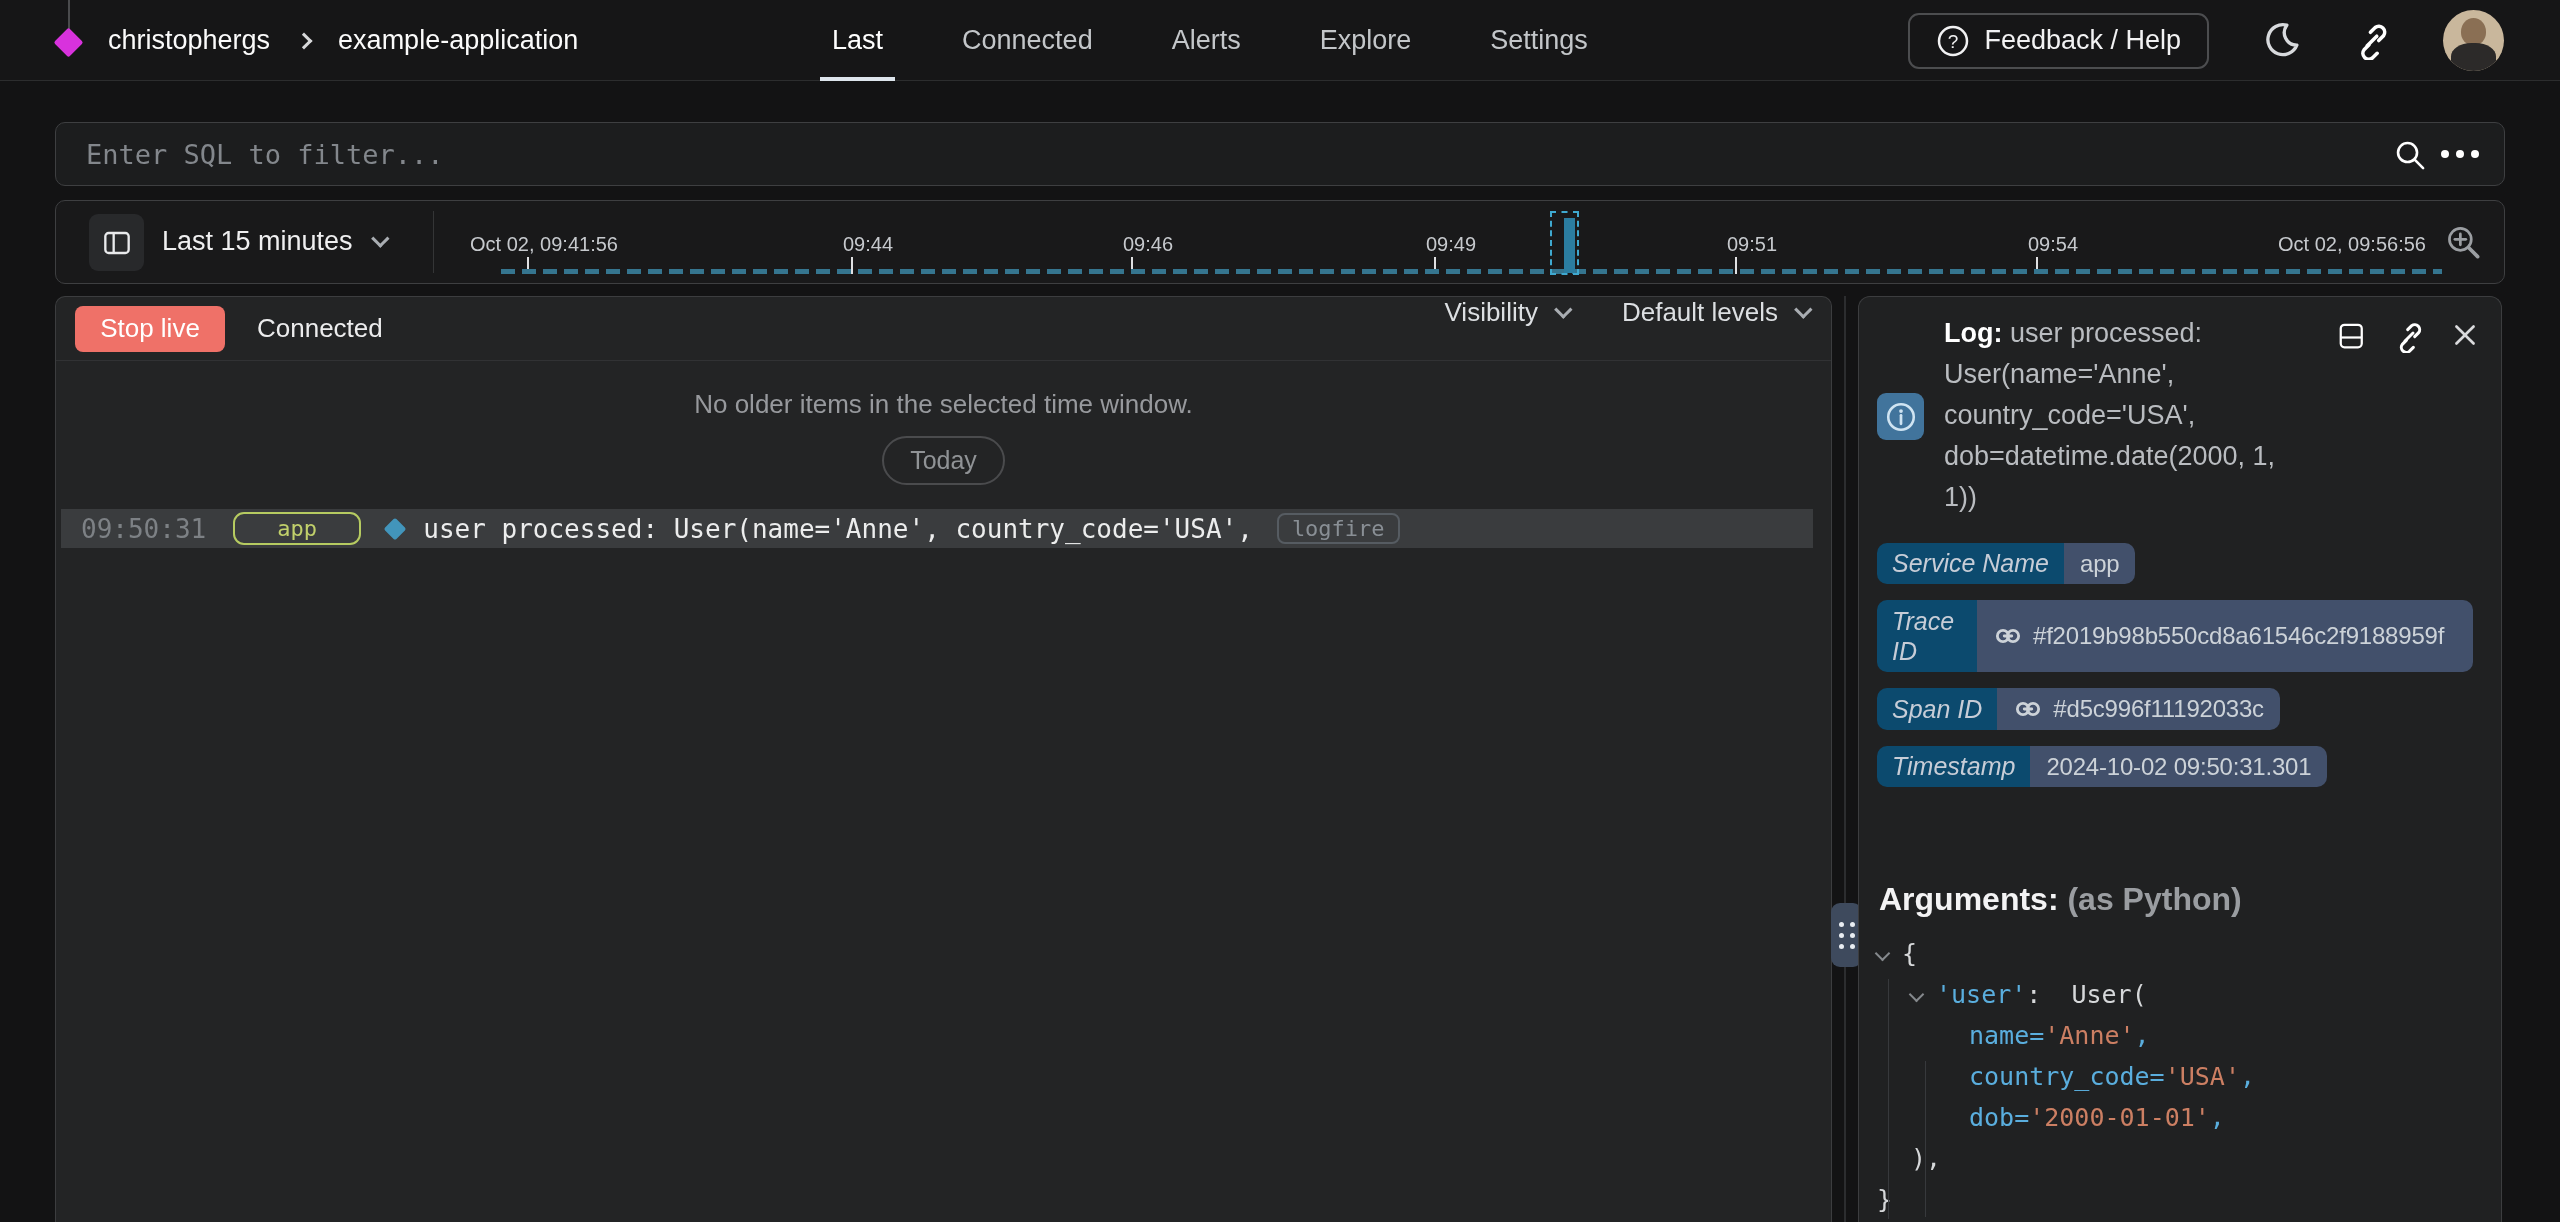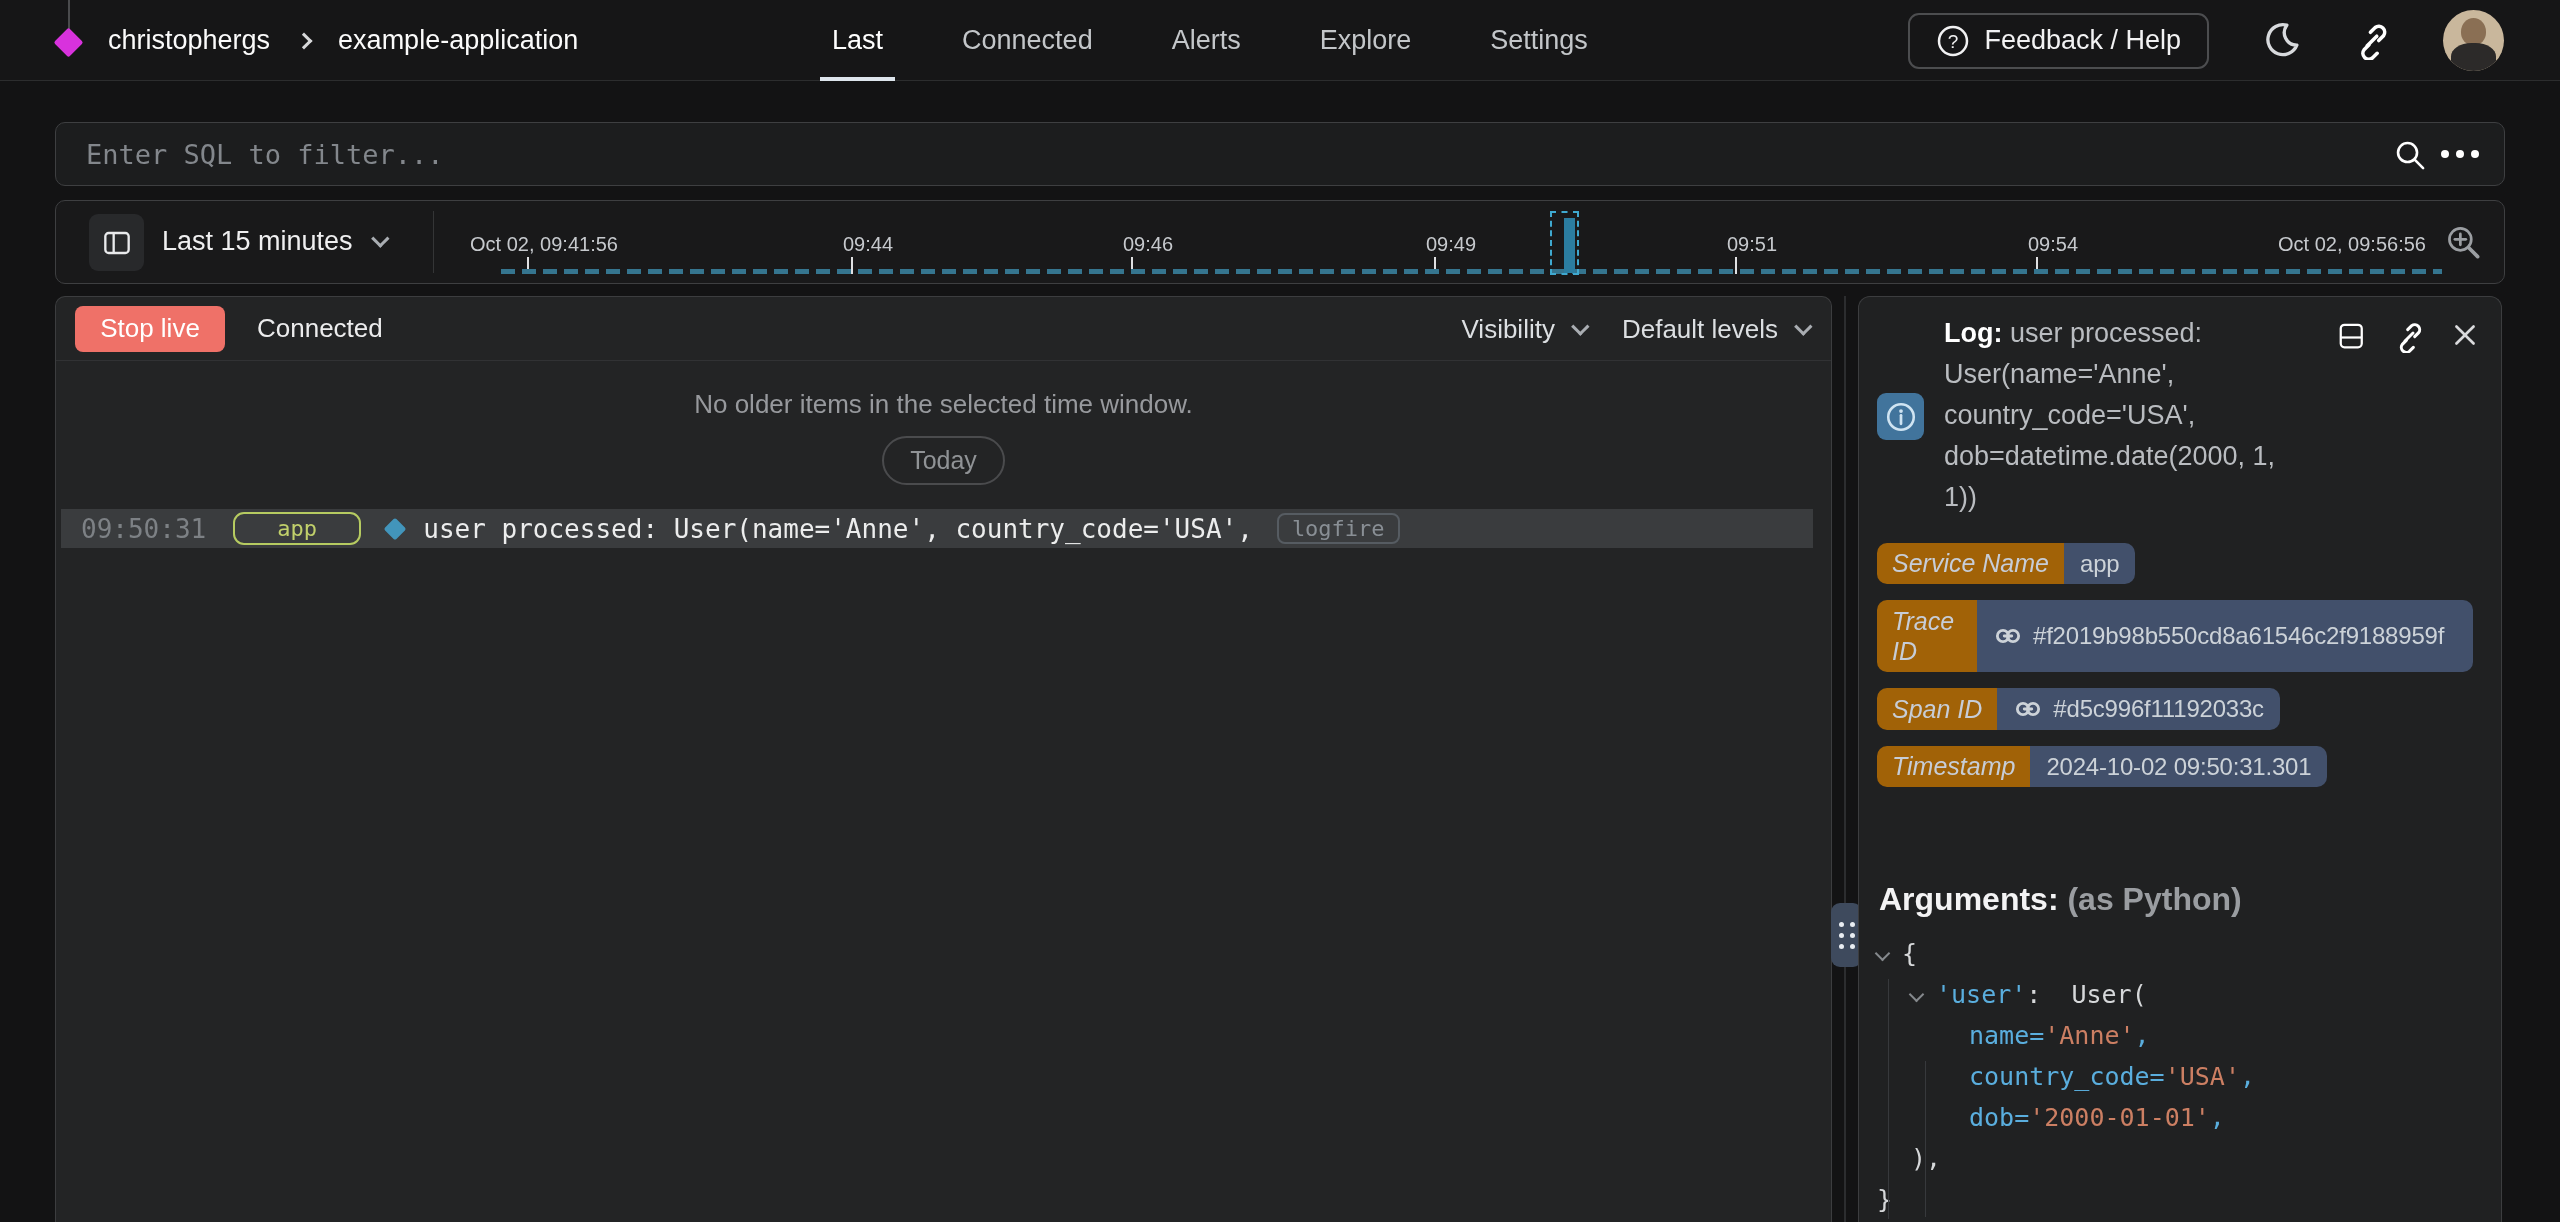--- a/index.html
+++ b/index.html
@@ -45,21 +45,21 @@
     background:repeating-linear-gradient(90deg,#35758f 0 14px,transparent 14px 21px); }
   .spike-outline { position:absolute; left:1494px; top:10px; width:29px; height:64px; border:2px dashed #3fa9d0; }
   .spike-fill { position:absolute; left:12px; top:5px; right:2px; bottom:0; background:#2b7da0; }
   .zoom-btn { position:absolute; right:20px; top:22px; background:none; border:none; cursor:pointer; }
 
   
   .mainpanel { position:absolute; left:55px; top:296px; width:1777px; height:926px; background:#232425; border:1px solid #3c3d3f; border-bottom:none; border-radius:10px 10px 0 0; }
   .live-header { position:relative; height:64px; border-bottom:1px solid #313234; display:flex; align-items:center; }
   .stop-live { margin-left:19px; width:150px; height:46px; background:#ef7168; color:#ffffff; font-size:26px; border:none; border-radius:8px; cursor:pointer; font-family:"Liberation Sans", sans-serif; }
   .conn-label { margin-left:32px; font-size:26px; color:#ececed; }
-  .header-right { position:absolute; right:24px; top:0; height:64px; display:flex; align-items:center; gap:38px; }
+  .header-right { position:absolute; right:24px; top:0; height:64px; display:flex; align-items:flex-start; gap:55px; }
   .dd { display:flex; align-items:center; gap:16px; font-size:26px; color:#dcdfe2; cursor:pointer; }
   .live-body { position:relative; height:862px; }
   .empty-note { text-align:center; margin-top:28px; font-size:26px; color:#97999d; }
   .today-btn { display:block; margin:16px auto 4px; padding:8px 26px; background:transparent; border:2px solid #4a4b4d; border-radius:999px; color:#909396; font-size:25px; cursor:pointer; font-family:"Liberation Sans", sans-serif; }
   .logrow { position:absolute; left:5px; top:120px; width:1752px; height:39px; background:#3a3c3e; display:flex; align-items:center; cursor:pointer; }
   .logrow-time { margin-left:20px; font-size:26px; color:#7d8185; }
   .svc-badge { margin-left:27px; border:2px solid #b6cb61; border-radius:11px; color:#c1d06b; font-size:22px; padding:2px 0; width:128px; text-align:center; }
   .row-diamond { width:16px; height:16px; background:#4295bb; transform:rotate(45deg); border-radius:2px; margin-left:26px; flex:none; }
   .logrow-msg { margin-left:20px; font-size:26px; color:#eceded; white-space:nowrap; }
   .scope-tag { margin-left:24px; border:2px solid #565c62; border-radius:8px; color:#898f95; font-size:22px; padding:1px 13px; }
@@ -72,21 +72,21 @@
 
   
   .detail { position:absolute; left:1858px; top:296px; width:644px; height:926px; background:#202122; border:1px solid #3c3d3f; border-bottom:none; border-radius:12px 12px 0 0; }
   .detail-icons { position:absolute; top:24px; right:22px; display:flex; gap:26px; }
   .detail-title { position:absolute; left:85px; top:16px; width:368px; font-size:27px; line-height:41px; color:#b9bcc0; }
   .detail-title b { color:#ffffff; font-weight:bold; }
   .info-badge { position:absolute; left:18px; top:96px; width:47px; height:47px; background:#41749c; border-radius:9px; display:flex; align-items:center; justify-content:center; }
 
   .pills { position:absolute; left:18px; top:246px; width:596px; }
   .pill { display:inline-flex; align-items:stretch; border-radius:10px; overflow:hidden; margin-bottom:16px; max-width:100%; }
-  .pill-label { background:#a16207; color:#c7cdd7; font-style:italic; font-size:25px; padding:6px 15px; display:flex; align-items:center; }
+  .pill-label { background:#0c4a6e; color:#c7cdd7; font-style:italic; font-size:25px; padding:6px 15px; display:flex; align-items:center; }
   .pill-label.narrow { width:100px; line-height:30px; }
   .pill-value { background:#42506b; color:#ccd2d8; font-size:24px; padding:6px 16px; display:flex; align-items:center; gap:10px; letter-spacing:-0.2px; }
   .pill.wide { display:flex; }
   .pill.wide .pill-value { flex:1;text-align:right; }
 
   .dtabs { position:absolute; left:16px; top:505px; width:600px; height:44px; background:#292a2c; border-bottom:2px solid #3a3b3d; display:flex; gap:34px; padding-left:14px; }
   .dtab { font-size:25px; color:#b9bcc0; display:flex; align-items:center; position:relative; cursor:pointer; padding:0 6px; }
   .dtab.active { color:#e8eaec; }
   .dtab.active::after { content:""; position:absolute; left:-8px; right:-8px; bottom:-2px; height:3px; background:#8ba7c9; }
 

